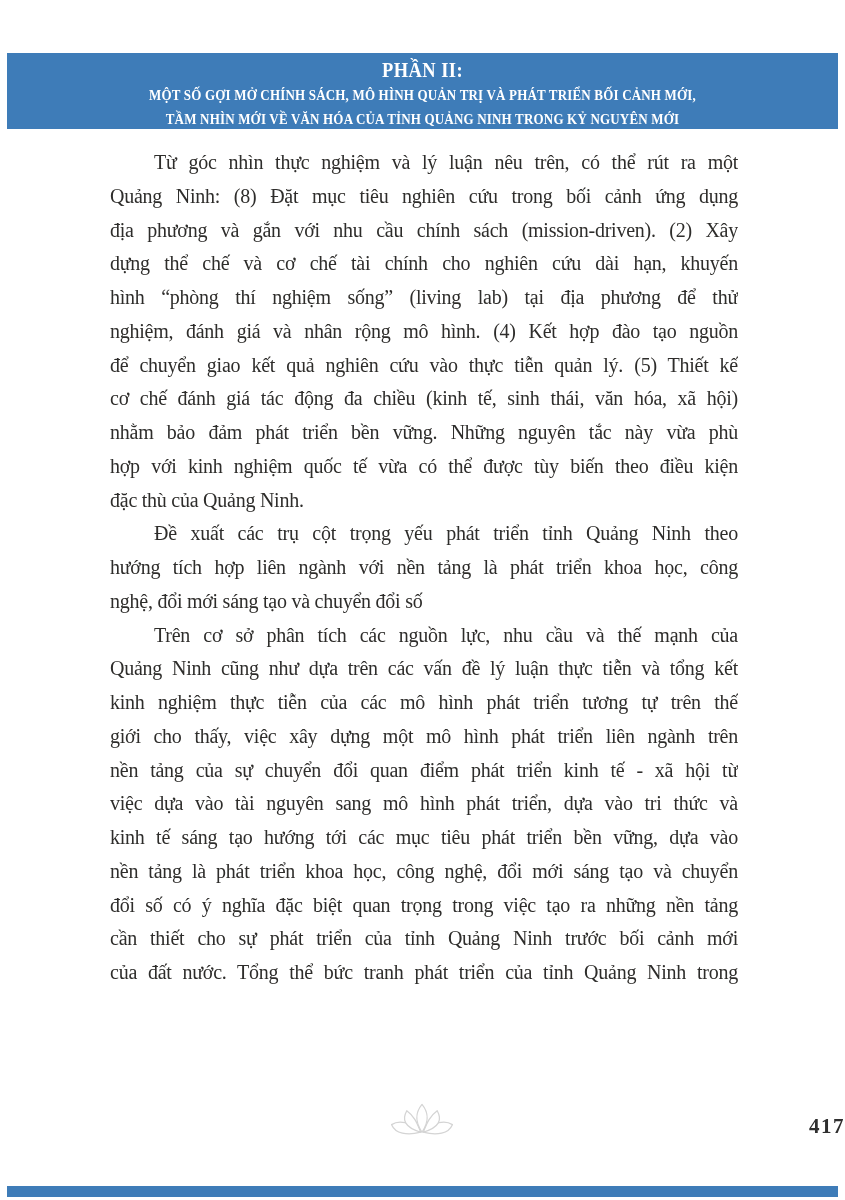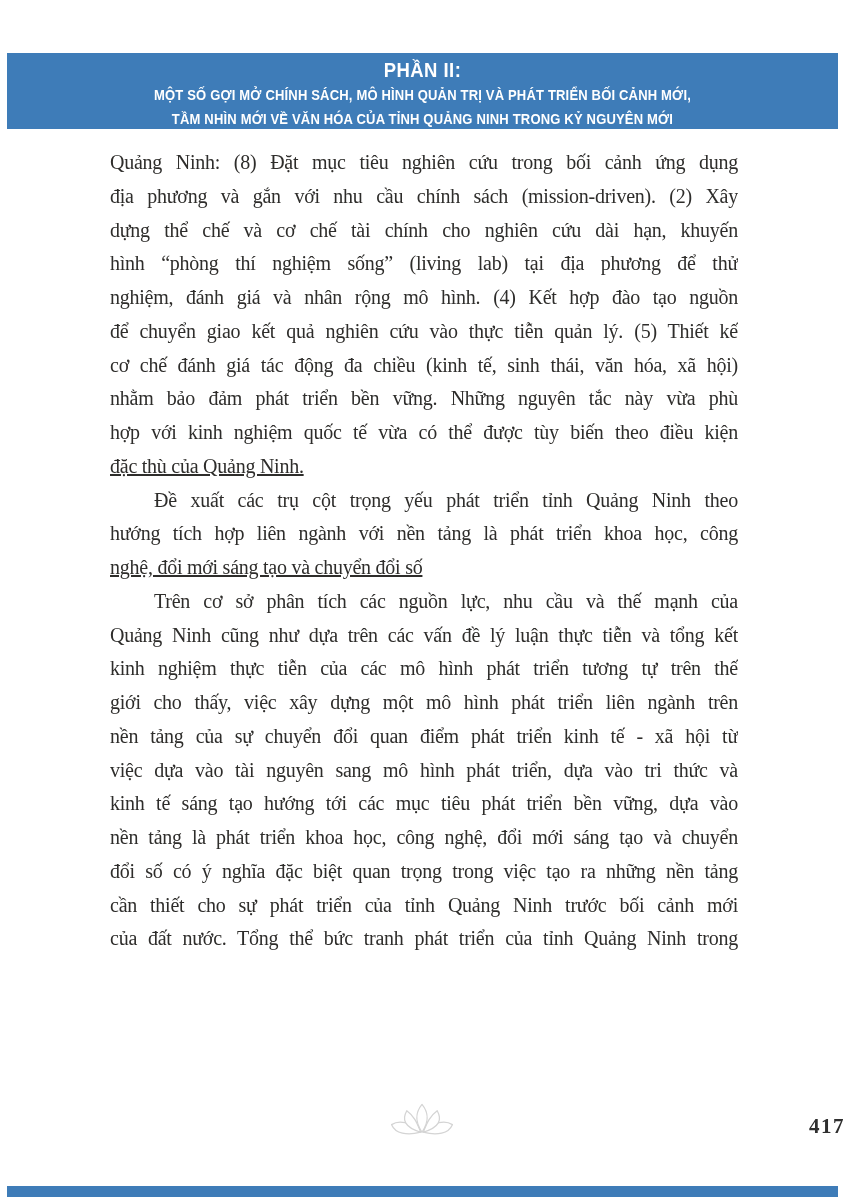--- a/index.html
+++ b/index.html
@@ -4,42 +4,42 @@
 <style>
   html,body { margin:0; padding:0; }
   .page {
     position:relative; width:845px; height:1200px;
     background:#ffffff; overflow:hidden;
     font-family:"Liberation Serif", serif;
   }
   .banner {
     position:absolute; left:7px; right:7px; top:53px; height:76px;
     background:#3E7CB8; color:#ffffff; text-align:center;
-    font-family:Liberation Sans, sans-serif;
+    font-family:Liberation Serif, serif;
   }
   .banner-title {
     margin-top:4px; font-size:21px; font-weight:bold; line-height:26px;
     letter-spacing:0.5px; transform:scaleX(0.88); transform-origin:center;
   }
   .banner-sub {
     font-size:15.5px; line-height:23.5px; font-weight:bold;
     white-space:nowrap; transform:scaleX(0.84); transform-origin:center;
     letter-spacing:0.2px;
   }
   .content {
     position:absolute; left:110px; top:146px; width:628px;
     color:#2e2d2b; font-size:20px; letter-spacing:-0.25px;
   }
   .line {
     height:33.75px; line-height:33.75px;
     text-align:justify; text-align-last:justify;
     overflow:hidden; white-space:normal;
   }
   .line.first { text-indent:44px; }
-  .line.lastline { text-align-last:left;text-decoration:underline; }
+  .line.lastline { text-align-last:left; }
   .pagefoot {
     position:absolute; left:0; top:1098px; width:845px; height:60px;
     pointer-events:none;
   }
   .lotus {
     position:absolute; left:384px; top:2px; width:76px; height:48px;
   }
   .pagenum {
     position:absolute; left:0; right:0; top:16px; text-align:right;
     font-size:21px; font-weight:bold; color:#2f2f2f; letter-spacing:1.5px;
@@ -54,20 +54,21 @@
 
 <div class="page">
 
   <header class="banner">
     <div class="banner-title">PHẦN II:</div>
     <div class="banner-sub">MỘT SỐ GỢI MỞ CHÍNH SÁCH, MÔ HÌNH QUẢN TRỊ VÀ PHÁT TRIỂN BỐI CẢNH MỚI,</div>
     <div class="banner-sub">TẦM NHÌN MỚI VỀ VĂN HÓA CỦA TỈNH QUẢNG NINH TRONG KỶ NGUYÊN MỚI</div>
   </header>
 
   <main class="content" id="body-text">
+      <div class="line first">Từ góc nhìn thực nghiệm và lý luận nêu trên, có thể rút ra một</div>
       <div class="line">Quảng Ninh: (8) Đặt mục tiêu nghiên cứu trong bối cảnh ứng dụng</div>
       <div class="line">địa phương và gắn với nhu cầu chính sách (mission-driven). (2) Xây</div>
       <div class="line">dựng thể chế và cơ chế tài chính cho nghiên cứu dài hạn, khuyến</div>
       <div class="line">hình “phòng thí nghiệm sống” (living lab) tại địa phương để thử</div>
       <div class="line">nghiệm, đánh giá và nhân rộng mô hình. (4) Kết hợp đào tạo nguồn</div>
       <div class="line">để chuyển giao kết quả nghiên cứu vào thực tiễn quản lý. (5) Thiết kế</div>
       <div class="line">cơ chế đánh giá tác động đa chiều (kinh tế, sinh thái, văn hóa, xã hội)</div>
       <div class="line">nhằm bảo đảm phát triển bền vững. Những nguyên tắc này vừa phù</div>
       <div class="line">hợp với kinh nghiệm quốc tế vừa có thể được tùy biến theo điều kiện</div>
       <div class="line lastline">đặc thù của Quảng Ninh.</div>

